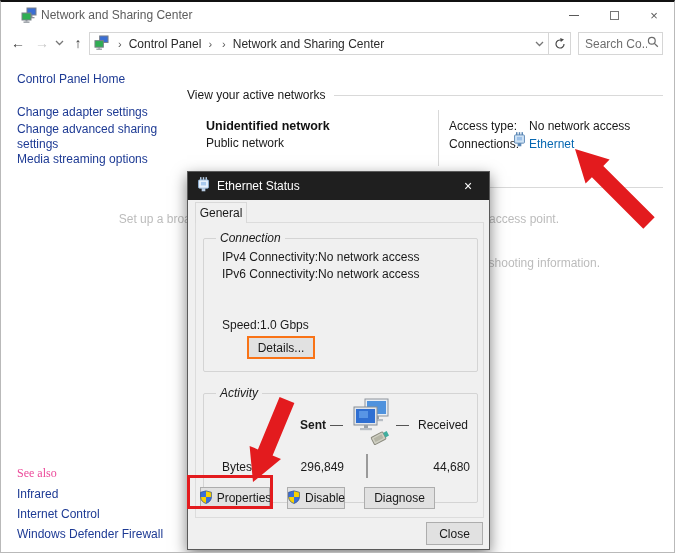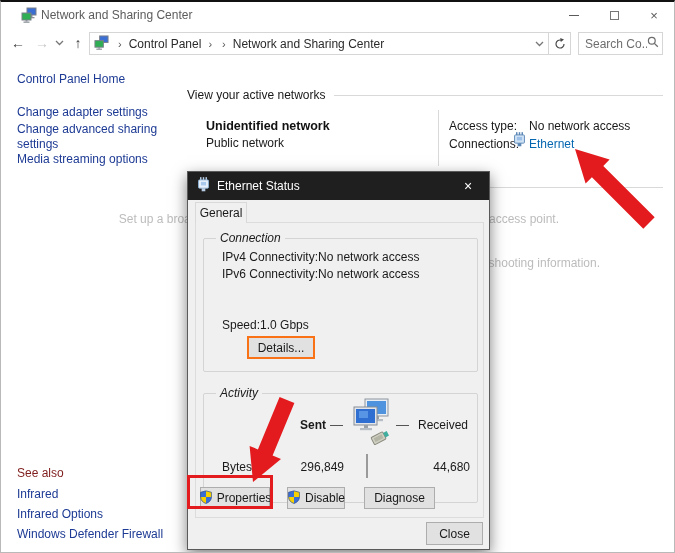--- a/index.html
+++ b/index.html
@@ -33,21 +33,21 @@
   .refresh-btn { width:22px; height:100%; border-left:1px solid #d6d6d6; display:flex; align-items:center; justify-content:center; }
   .searchbox { position:absolute; left:577px; top:4px; width:85px; height:23px; border:1px solid #d6d6d6;
                display:flex; align-items:center; background:#fff; }
   .searchbox input { border:none; outline:none; width:62px; margin-left:6px; font-family:inherit;
                      font-size:12px; color:#3a3a3a; }
   .searchbox input::placeholder { color:#6e6e6e; opacity:1; }
 
   
   .sidebar { position:absolute; left:16px; top:66px; width:164px; }
   .side-link { position:absolute; color:#1d3a94; line-height:15px; cursor:pointer; }
-  .side-head { position:absolute; color:#7f1d1d; }
+  .side-head { position:absolute; color:#ec4899;font-family:Liberation Serif, serif; }
 
   
   .main-h1 { position:absolute; left:186px; top:59px; font-size:15px; color:#0b67b2; }
   .sect-row { position:absolute; left:186px; top:86px; width:476px; display:flex; align-items:center; }
   .sect-label { color:#191919; white-space:nowrap; }
   .sect-line { flex:1; height:1px; background:#d9d9d9; margin-left:8px; }
   .net-name { position:absolute; left:205px; top:117px; font-weight:bold; font-size:12.5px; color:#111; }
   .net-type { position:absolute; left:205px; top:134px; color:#191919; }
   .vdivider { position:absolute; left:437px; top:108px; width:1px; height:56px; background:#d9d9d9; }
   .acc-label { position:absolute; left:448px; top:117px; color:#191919; }
@@ -194,21 +194,21 @@
     </div>
   </div>
 
   <div class="sidebar">
     <span class="side-link" style="top:4px">Control Panel Home</span>
     <span class="side-link" style="top:37px">Change adapter settings</span>
     <span class="side-link" style="top:54px; width:160px">Change advanced sharing settings</span>
     <span class="side-link" style="top:84px">Media streaming options</span>
     <span class="side-head" style="top:398px">See also</span>
     <span class="side-link" style="top:419px">Infrared</span>
-    <span class="side-link" style="top:439px">Infrared Options</span>
+    <span class="side-link" style="top:439px">Internet Control</span>
     <span class="side-link" style="top:459px">Windows Defender Firewall</span>
   </div>
 
 
   <div class="sect-row">
     <span class="sect-label">View your active networks</span>
     <span class="sect-line"></span>
   </div>
 
   <span class="net-name">Unidentified network</span>

